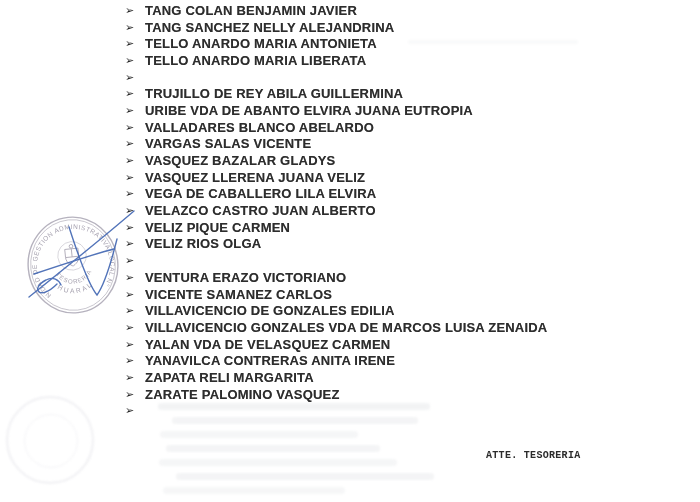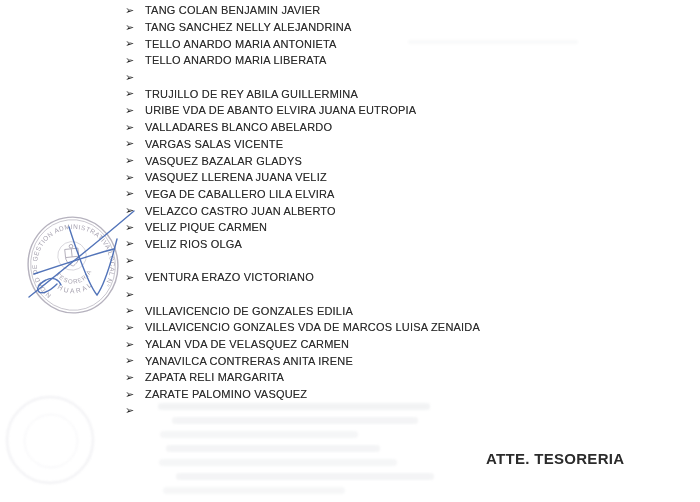--- a/index.html
+++ b/index.html
@@ -20,30 +20,31 @@
     height:16.7px;
     white-space:nowrap;
   }
   .bullet {
     font-family:"DejaVu Sans", sans-serif;
     font-size:11px; color:#1d1d1d;
     width:20px; flex:0 0 20px;
     transform:translateY(-0.5px);
   }
   .name {
-    font-size:11px; letter-spacing:0.2px;
-    color:#2d2d2d; font-weight:normal;
+    font-size:13px; letter-spacing:0.2px;
+    color:#2d2d2d; font-weight:bold;
     text-shadow:0 0 0.4px rgba(45,45,45,0.55);
   }
 
   
   .closing {
     position:absolute; left:486px; top:450px;
-    font-size:15px; font-weight:bold; letter-spacing:0.3px;
+    font-size:10px; font-weight:bold; letter-spacing:0.3px;
     color:#2b2b2b;
+    font-family:Liberation Mono, monospace;
   }
 
   
   .stamp {
     position:absolute; left:14px; top:211px;
     width:118px; height:108px;
     transform:rotate(-6deg);
     opacity:0.85;
   }
   .signature {
@@ -152,20 +153,21 @@
     </div>
       <div class="row">
       <span class="bullet">➢</span>
     </div>
       <div class="row">
       <span class="bullet">➢</span>
       <span class="name">VENTURA ERAZO VICTORIANO</span>
     </div>
       <div class="row">
       <span class="bullet">➢</span>
+      <span class="name">VICENTE SAMANEZ CARLOS</span>
     </div>
       <div class="row">
       <span class="bullet">➢</span>
       <span class="name">VILLAVICENCIO DE GONZALES EDILIA</span>
     </div>
       <div class="row">
       <span class="bullet">➢</span>
       <span class="name">VILLAVICENCIO GONZALES VDA DE MARCOS LUISA ZENAIDA</span>
     </div>
       <div class="row">

